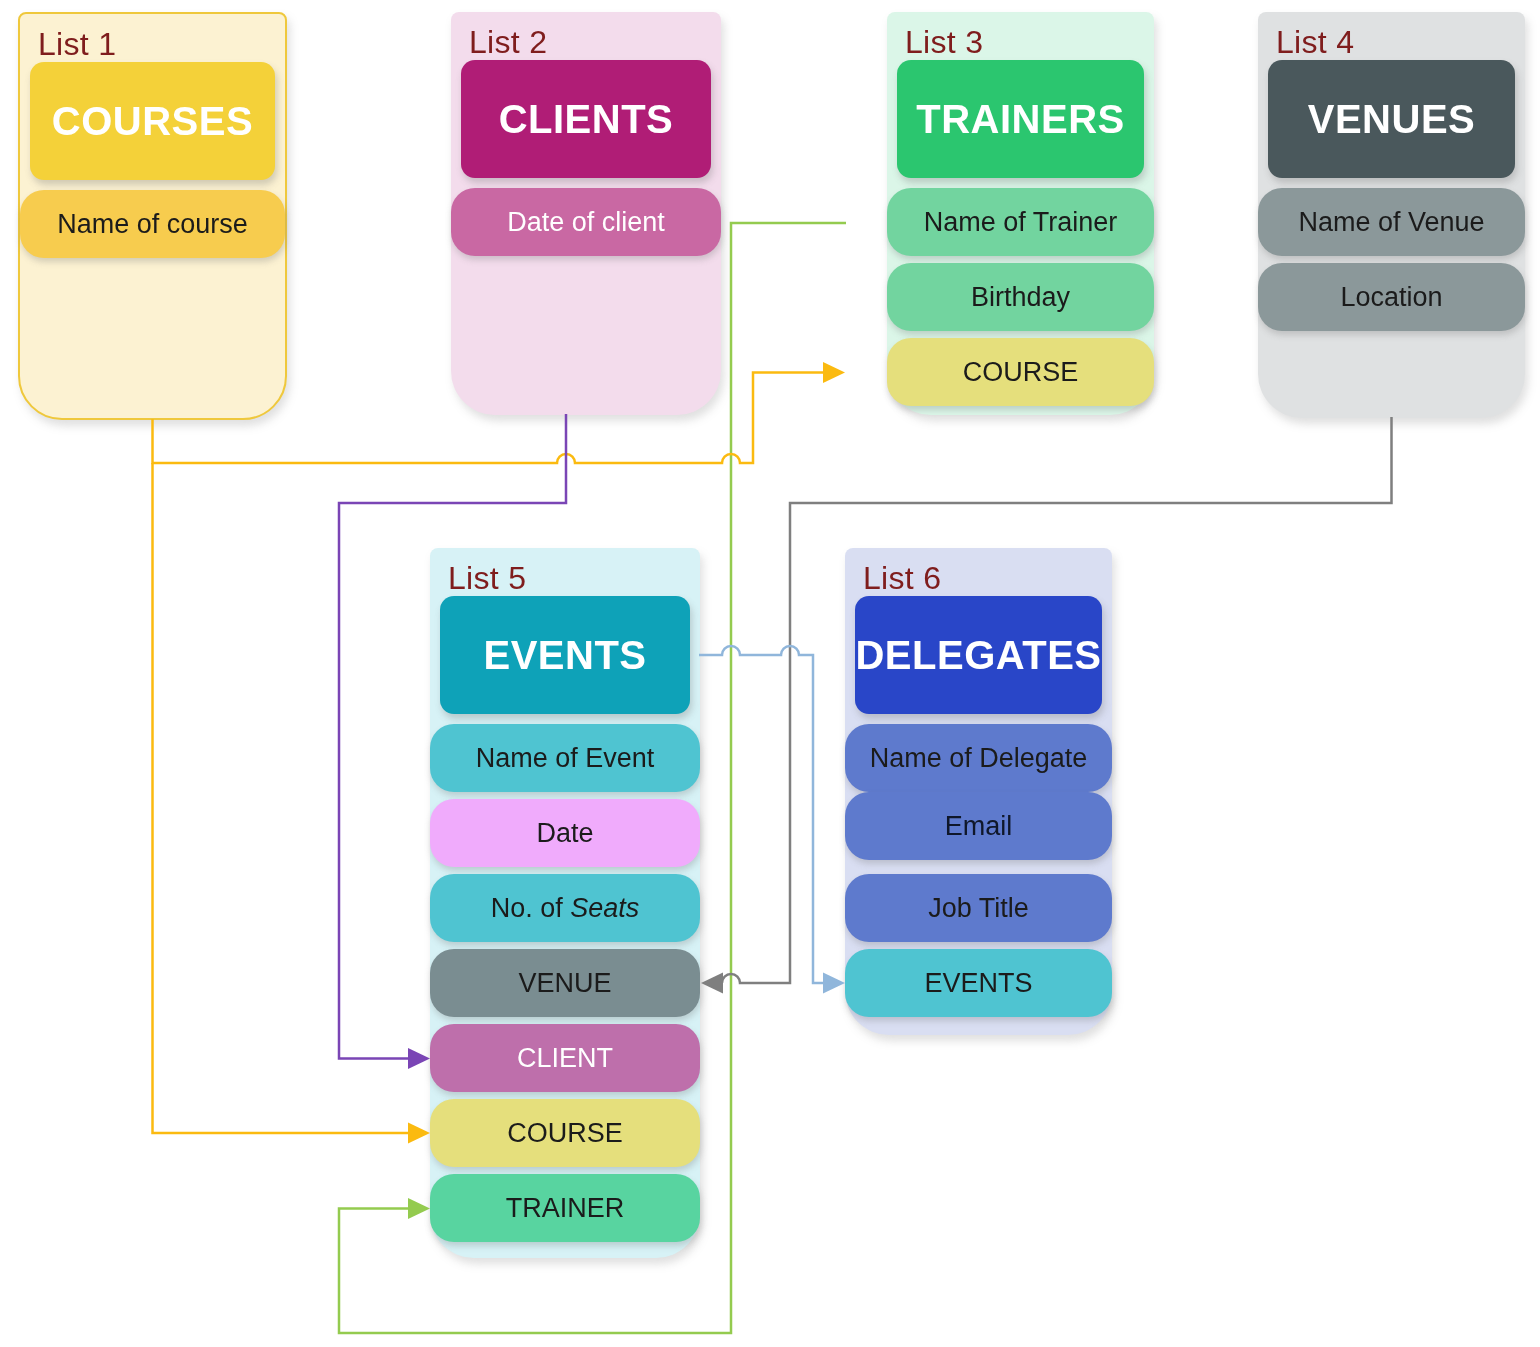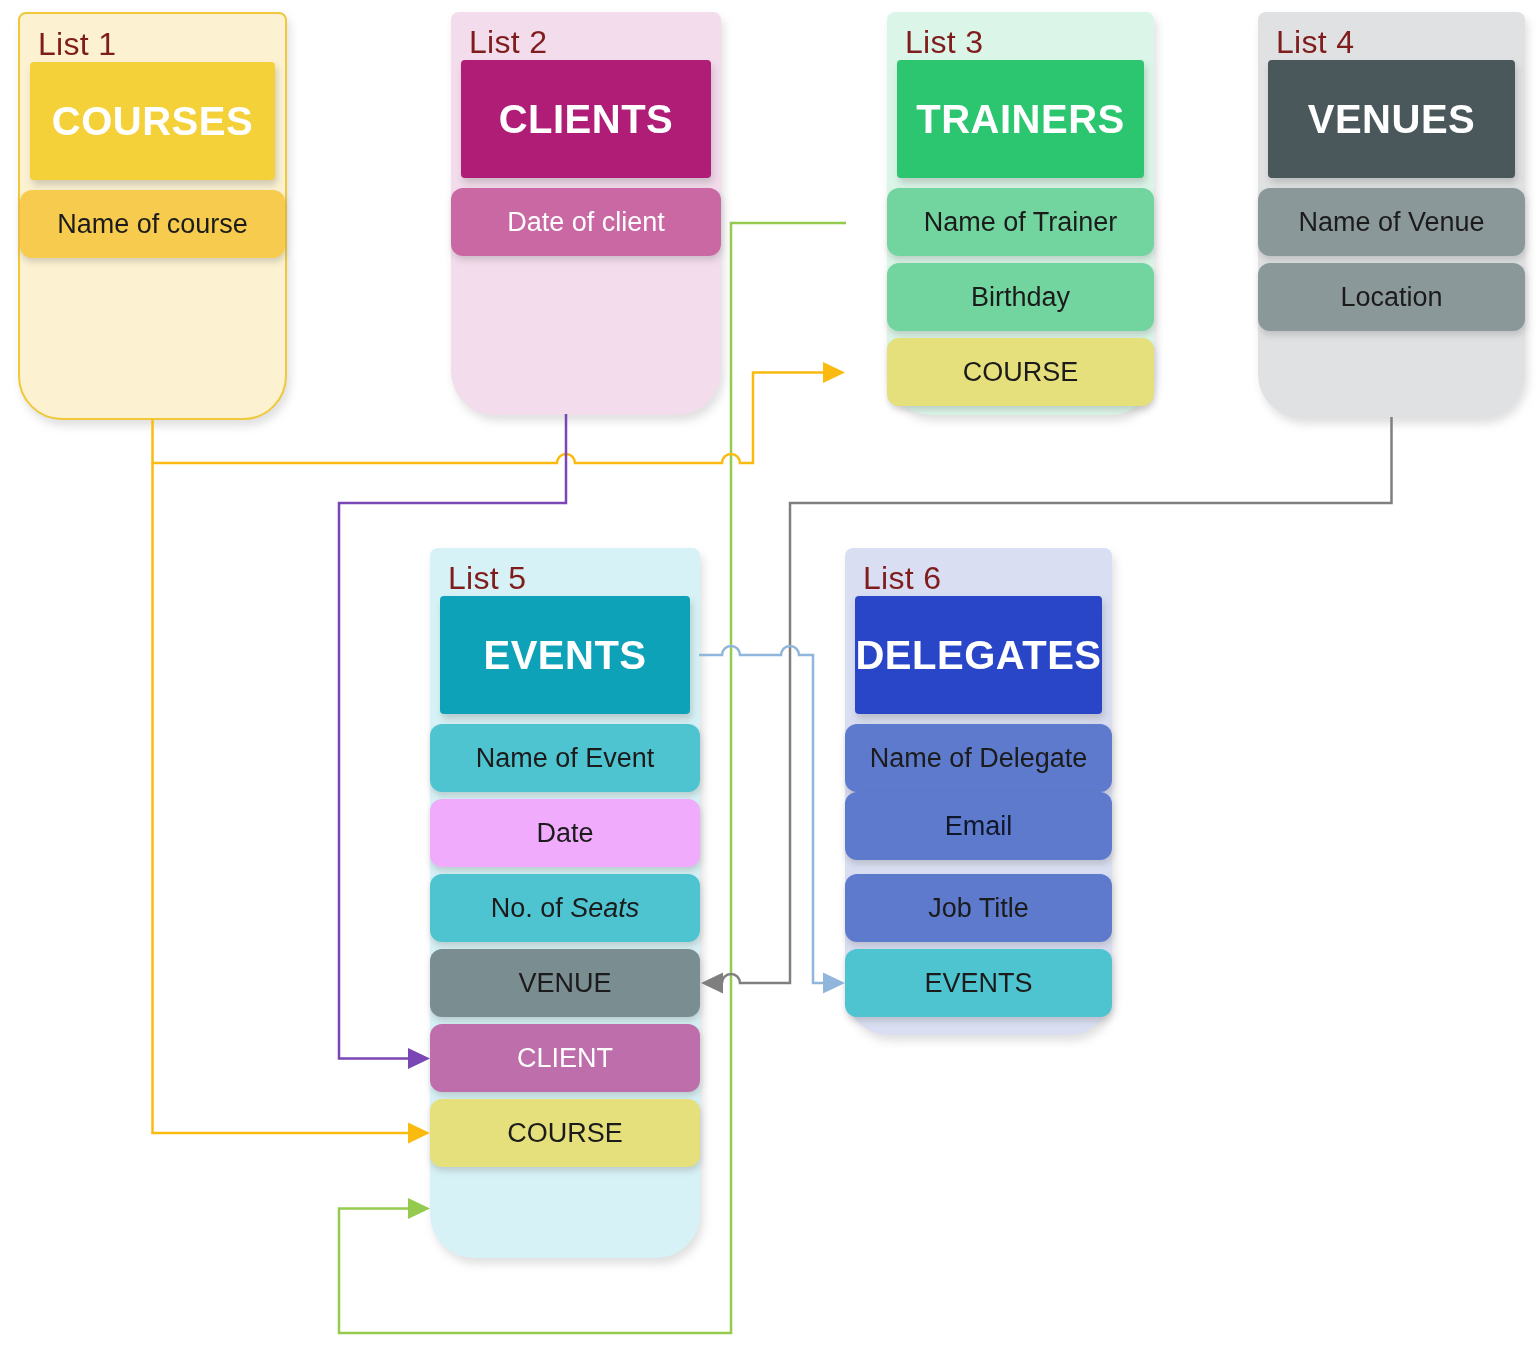--- a/index.html
+++ b/index.html
@@ -25,35 +25,35 @@
     font-size: 32px;
     color: #7f1d1d;
     letter-spacing: 0.3px;
   }
   .list-header {
     position: absolute;
     top: 48px;
     left: 10px;
     right: 10px;
     height: 118px;
-    border-radius: 4px;
+    border-radius: 14px;
     display: flex;
     align-items: center;
     justify-content: center;
     font-size: 40px;
     font-weight: 700;
     letter-spacing: 0.5px;
     box-shadow: 2px 5px 7px rgba(110,110,110,0.30);
   }
   .field {
     position: absolute;
     left: 0;
     right: 0;
     height: 68px;
-    border-radius: 12px;
+    border-radius: 24px;
     display: flex;
     align-items: center;
     justify-content: center;
     font-size: 27px;
     box-shadow: 1px 4px 6px rgba(110,110,110,0.28);
     white-space: pre;
   }
   .field .it { font-style: italic; }
   svg.connectors {
     position: absolute;
@@ -125,20 +125,21 @@
     <div class="list-label">List 5</div>
     <div class="list-header" style="background-color: rgb(14, 162, 184); color: rgb(255, 255, 255);">EVENTS</div>
     <div class="field" style="top: 176px; background-color: rgb(79, 196, 209); color: rgb(27, 27, 27);">Name of Event</div>
     <div class="field" style="top: 251px; background-color: #f0abfc; color: rgb(27, 27, 27);">Date</div>
     <div class="field" style="top: 326px; background-color: rgb(79, 196, 209); color: rgb(27, 27, 27);">
       <span>No. of </span><span class="it">Seats</span>
     </div>
     <div class="field" style="top: 401px; background-color: rgb(122, 141, 145); color: rgb(27, 27, 27);">VENUE</div>
     <div class="field" style="top: 476px; background-color: rgb(190, 111, 171); color: rgb(255, 255, 255);">CLIENT</div>
     <div class="field" style="top: 551px; background-color: rgb(229, 223, 124); color: rgb(27, 27, 27);">COURSE</div>
+    <div class="field" style="top: 626px; background-color: rgb(88, 212, 160); color: rgb(27, 27, 27);">TRAINER</div>
   </div>
 
   <div class="card" style="left: 845px; top: 548px; width: 267px; height: 487px; background-color: rgb(217, 222, 242);">
     <div class="list-label">List 6</div>
     <div class="list-header" style="background-color: rgb(41, 70, 200); color: rgb(255, 255, 255);">DELEGATES</div>
     <div class="field" style="top: 176px; background-color: rgb(94, 122, 205); color: rgb(27, 27, 27);">Name of Delegate</div>
     <div class="field" style="top: 244px; background-color: rgb(94, 122, 205); color: #0f172a;">Email</div>
     <div class="field" style="top: 326px; background-color: rgb(94, 122, 205); color: rgb(27, 27, 27);">Job Title</div>
     <div class="field" style="top: 401px; background-color: rgb(79, 196, 209); color: rgb(27, 27, 27);">EVENTS</div>
   </div>

